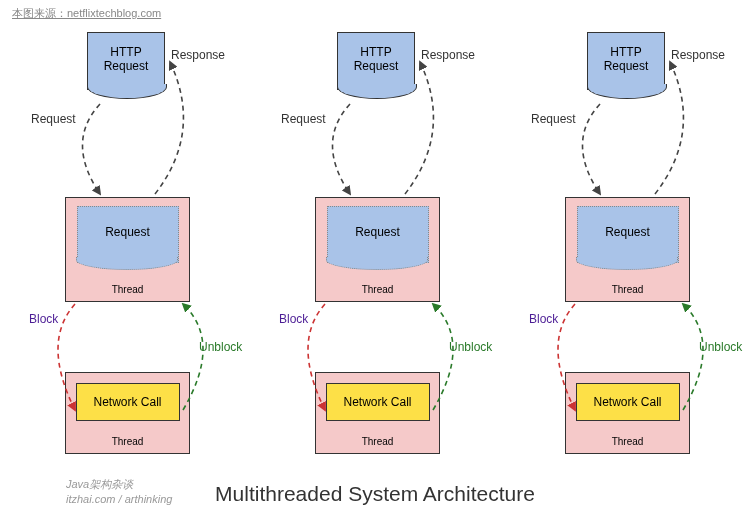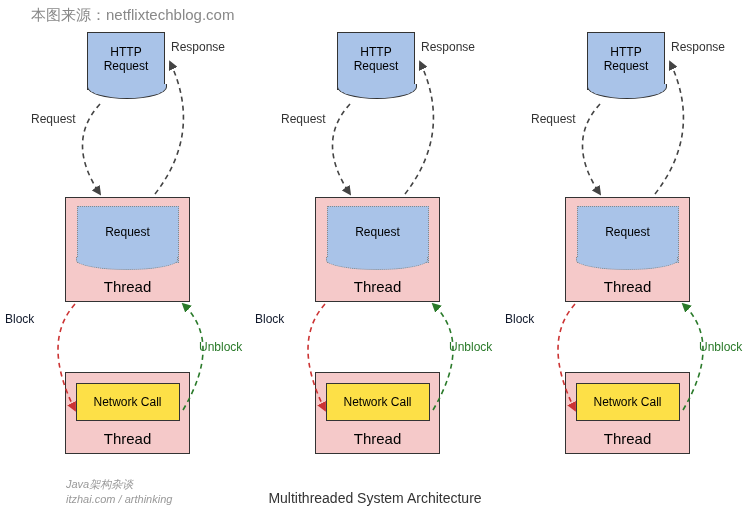--- a/index.html
+++ b/index.html
@@ -7,23 +7,24 @@
     width: 750px;
     height: 516px;
     font-family: Arial, sans-serif;
     background: #fff;
     position: relative;
     overflow: hidden;
   }
   .source-text {
     position: absolute;
     top: 6px;
-    left: 31px;
-    font-size: 15px;
+    left: 12px;
+    font-size: 11px;
     color: #888;
+    text-decoration: underline;
   }
   .diagram {
     position: absolute;
     top: 22px;
     left: 0;
     width: 750px;
     height: 460px;
     display: flex;
     justify-content: space-around;
   }
@@ -65,21 +66,21 @@
     left: 60px;
     width: 125px;
     background: #f5c9c9;
     border: 1.5px solid #333;
     text-align: center;
     box-sizing: border-box;
   }
   .thread-box.upper { top: 175px; height: 105px; padding-top:8px;}
   .thread-box.lower { top: 350px; height: 82px; padding-top:10px;}
   .thread-label {
-    font-size: 15px;
+    font-size: 10px;
     margin-top: 6px;
   }
   .thread-box .thread-label { position:absolute; bottom:6px; left:0; right:0;}
   
   .inner-req {
     position: relative;
     margin: 0 auto;
     width: 100px;
     height: 55px;
     background: #a9c3e8;
@@ -103,30 +104,30 @@
     width: 102px;
     height: 36px;
     background: #fde047;
     border: 1.5px solid #333;
     font-size: 12px;
     line-height: 36px;
   }
   
   .lbl { position: absolute; font-size: 12px; color: #333; }
   .lbl.request  { top: 90px;  left: 26px; }
-  .lbl.response { top: 18px;  left: 166px; }
-  .lbl.block    { top: 290px; left: 0;  color:#0f172a;}
+  .lbl.response { top: 26px;  left: 166px; }
+  .lbl.block    { top: 290px; left: 24px;  color:#4c1d95;}
   .lbl.unblock  { top: 318px; left: 194px; color:#2a7a2a;}
   
   .title {
     position: absolute;
     bottom: 10px;
     left: 0; right: 0;
     text-align: center;
-    font-size: 14px;
+    font-size: 21px;
     color: #333;
   }
   .watermark {
     position: absolute;
     bottom: 10px;
     left: 18px;
     font-size: 11px;
     color: #999;
     font-style: italic;
     line-height: 1.3;

